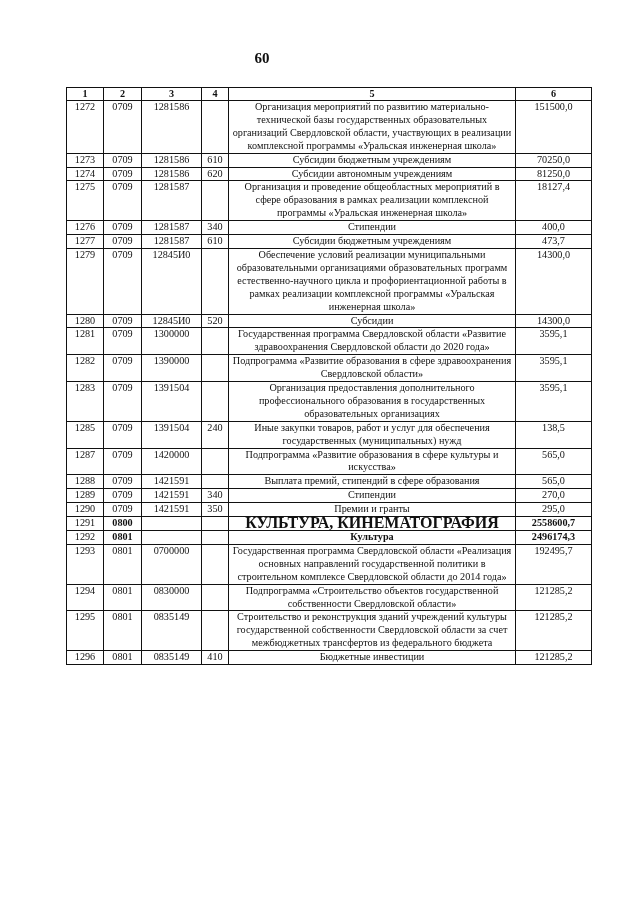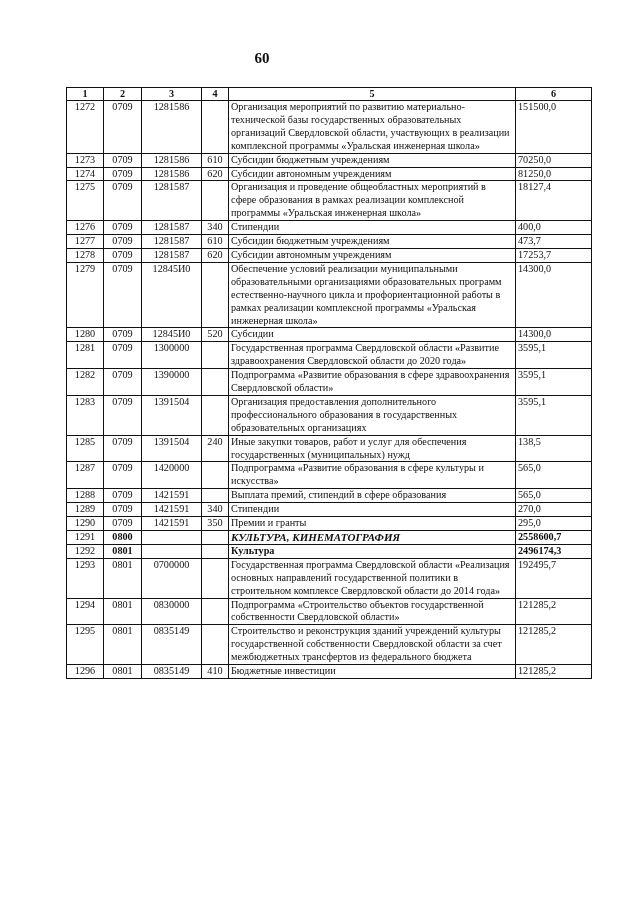--- a/index.html
+++ b/index.html
@@ -5,24 +5,24 @@
   html, body { margin: 0; padding: 0; background: #ffffff; }
   body { width: 640px; height: 905px; position: relative; overflow: hidden;
          font-family: "Liberation Serif", "DejaVu Serif", serif; color: #111; }
   .page-number { position: absolute; top: 50px; left: 0; width: 524px; text-align: center;
                  font-size: 15px; font-weight: bold; }
   table.budget { position: absolute; top: 87px; left: 66px; width: 525px;
                  border-collapse: collapse; table-layout: fixed; font-size: 10.2px; line-height: 12.9px; }
   table.budget td, table.budget th { border: 1px solid #111; padding: 0 2px; vertical-align: top; }
   table.budget th { font-weight: bold; text-align: center; height: 12px; line-height: 11px; padding: 0; }
   td.c1, td.c2, td.c3, td.c4 { text-align: center; }
-  td.c5 { text-align: left; padding-left: 3px; }
-  td.c6 { text-align: left; vertical-align: bottom; padding-right: 1px; }
+  td.c5 { text-align: center; padding-left: 3px; }
+  td.c6 { text-align: center; vertical-align: bottom; padding-right: 1px; }
   tr.bold td.c2, tr.bold td.c5, tr.bold td.c6 { font-weight: bold; }
-  tr.section td.c5 { font-size: 11px; font-style: italic; }
+  tr.section td.c5 { font-size: 16px; }
 </style>
 </head>
 <body>
 
 <div class="page-number">60</div>
 
 <table class="budget">
   <colgroup>
     <col style="width:37px">
       <col style="width:38px">
@@ -84,28 +84,20 @@
       </tr>
       <tr>
         <td class="c1">1277</td>
         <td class="c2">0709</td>
         <td class="c3">1281587</td>
         <td class="c4">610</td>
         <td class="c5">Субсидии бюджетным учреждениям</td>
         <td class="c6">473,7</td>
       </tr>
       <tr>
-        <td class="c1">1278</td>
-        <td class="c2">0709</td>
-        <td class="c3">1281587</td>
-        <td class="c4">620</td>
-        <td class="c5">Субсидии автономным учреждениям</td>
-        <td class="c6">17253,7</td>
-      </tr>
-      <tr>
         <td class="c1">1279</td>
         <td class="c2">0709</td>
         <td class="c3">12845И0</td>
         <td class="c4"></td>
         <td class="c5">Обеспечение условий реализации муниципальными образовательными организациями образовательных программ естественно-научного цикла и профориентационной работы в рамках реализации комплексной программы «Уральская инженерная школа»</td>
         <td class="c6">14300,0</td>
       </tr>
       <tr>
         <td class="c1">1280</td>
         <td class="c2">0709</td>

